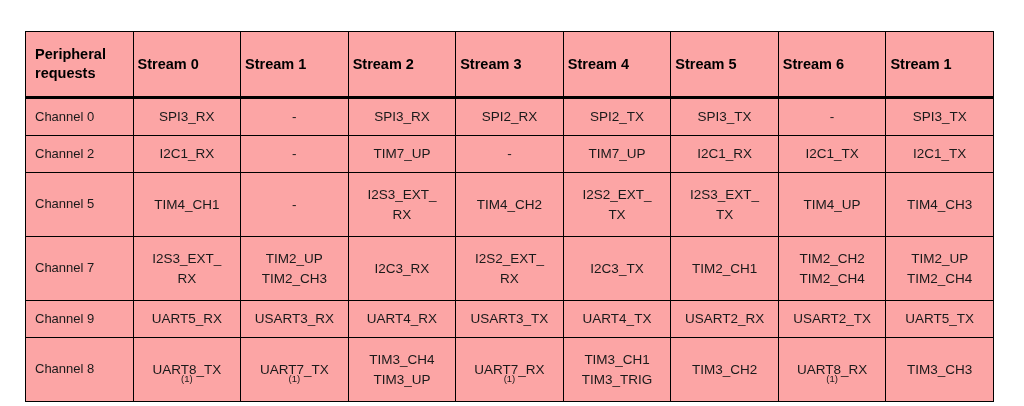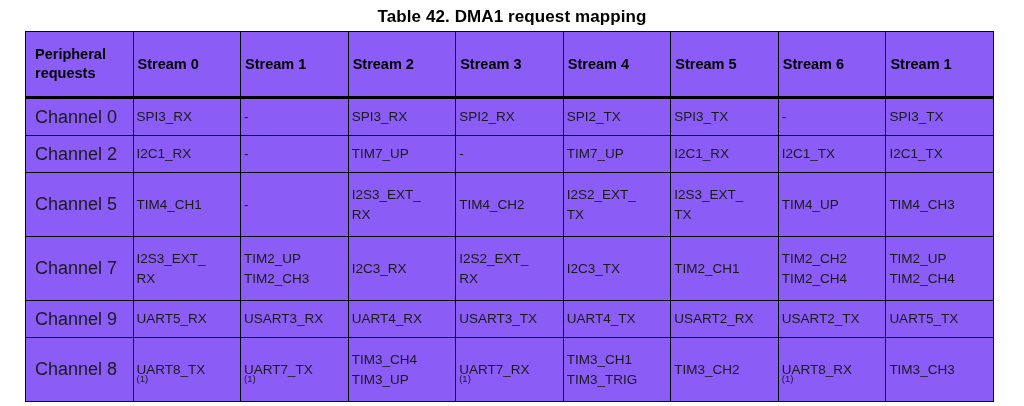--- a/index.html
+++ b/index.html
@@ -35,21 +35,21 @@
   .table-wrap {
     position: absolute;
     left: 25px;
     top: 31px;
     width: 969px;
   }
   table.dma {
     border-collapse: collapse;
     table-layout: fixed;
     width: 969px;
-    background: #8b5cf6;
+    background: #fca5a5;
   }
   table.dma th,
   table.dma td {
     border: 1px solid #000000;
     padding: 0;
     vertical-align: middle;
     font-size: 13.5px;
     color: #1a1a1a;
   }
   
@@ -62,27 +62,28 @@
     padding: 2px 4px;
     border-bottom: 3px solid #000000;
   }
   table.dma thead th.col-periph {
     text-align: left;
     padding-left: 9px;
     line-height: 1.28;
   }
   
   table.dma tbody td {
+    text-align: center;
     padding: 3px 3px;
     line-height: 1.45;
   }
   table.dma tbody td.rowhead {
     text-align: left;
     padding-left: 9px;
-    font-size: 18px;
+    font-size: 13px;
   }
   tr.r-short td { height: 30px; }
   tr.r-tall  td { height: 57px; }
   .cell-lines {
     display: block;
   }
   .cell-lines span {
     display: block;
     white-space: nowrap;
   }
@@ -90,21 +91,20 @@
     font-size: 9.5px;
     vertical-align: super;
     line-height: 0;
   }
 </style>
 </head>
 <body>
 
 <div class="page">
 
-  <div class="table-title">Table 42. DMA1 request mapping</div>
 
   <div class="table-wrap">
     <table class="dma">
       <thead>
         <tr>
           <th class="col-periph">
             <span class="cell-lines">
               <span>Peripheral</span>
               <span>requests</span>
             </span>

